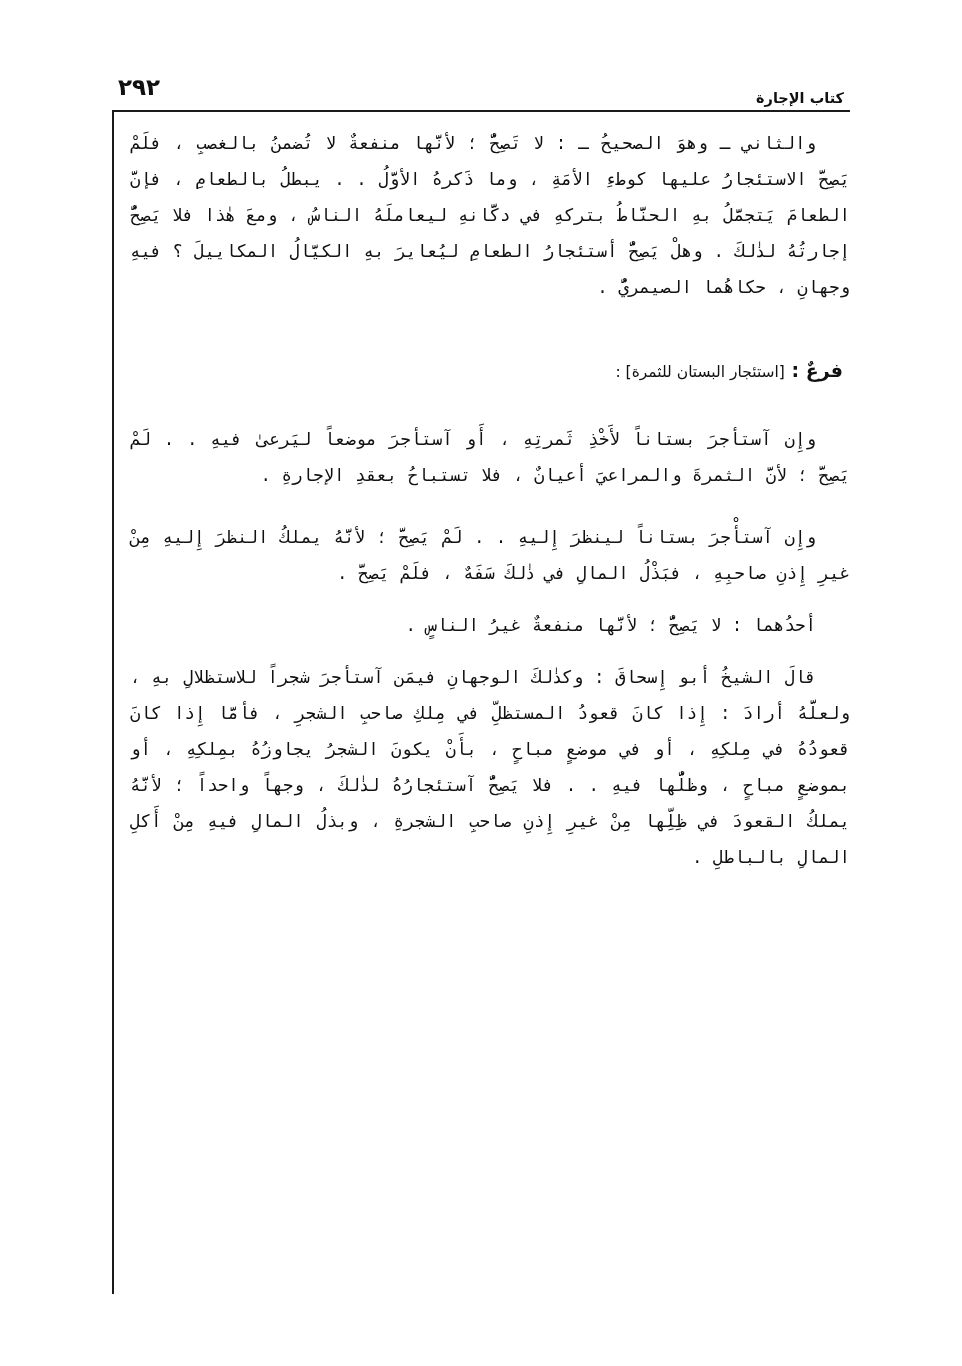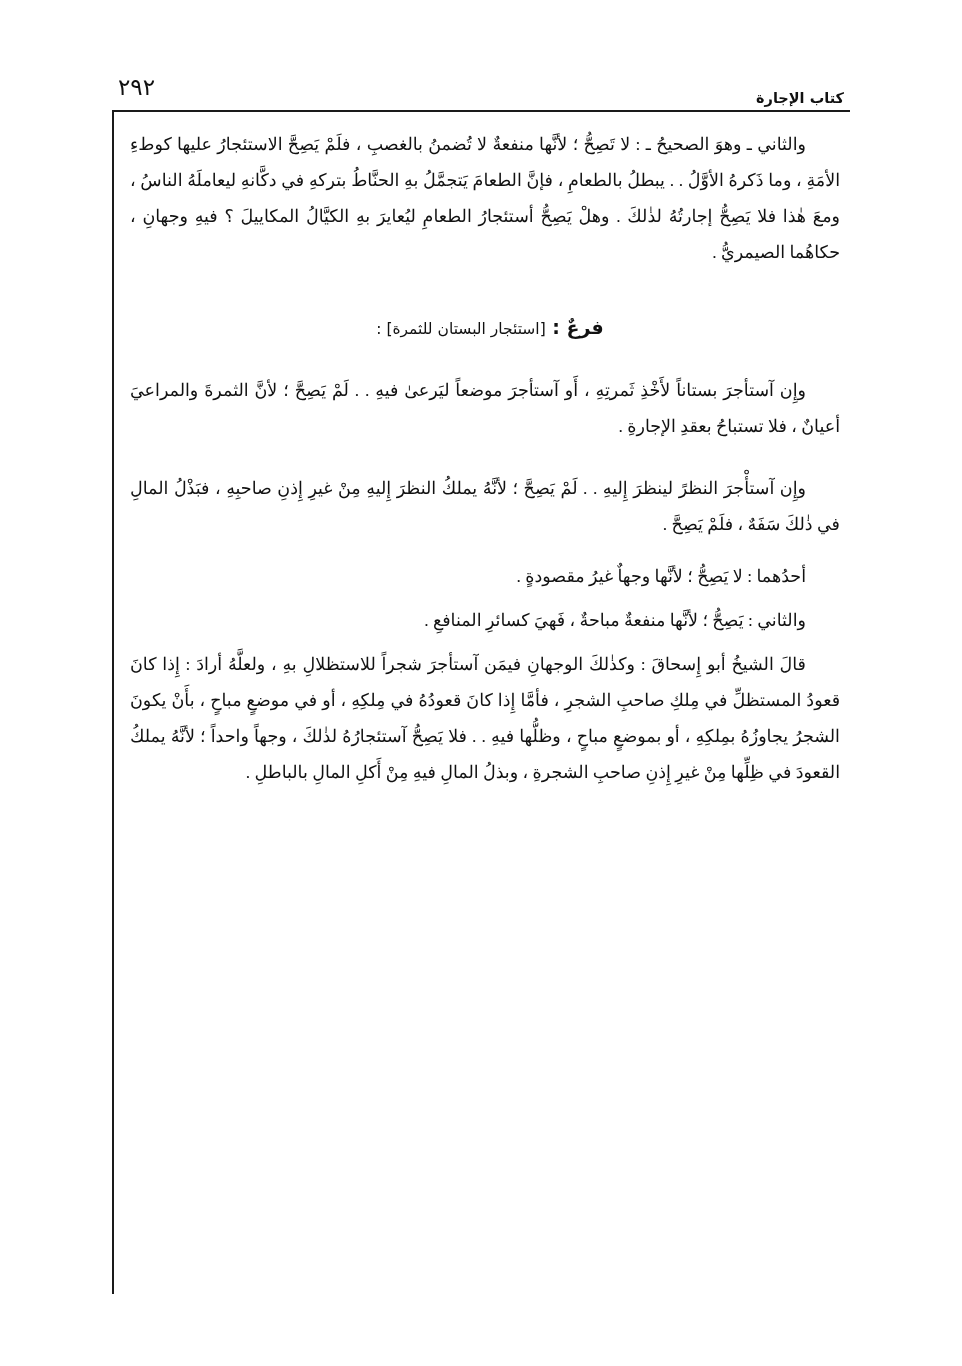--- a/index.html
+++ b/index.html
@@ -38,21 +38,21 @@
     font-size: 14.5px;
     font-weight: bold;
     letter-spacing: 0px;
     font-family: "DejaVu Sans", sans-serif;
   }
   .header-page-number {
     position: absolute;
     left: 6px;
     top: -4px;
     font-size: 23px;
-    font-weight: normal;
+    font-weight: bold;
     font-family: "DejaVu Sans", sans-serif;
     letter-spacing: 1px;
   }
   .header-rule {
     position: absolute;
     top: 32px;
     right: 0;
     left: 0;
     border-top: 2px solid #1a1a1a;
   }
@@ -68,39 +68,39 @@
   .content {
     position: absolute;
     top: 126px;
     right: 112px;
     left: 130px;
     direction: rtl;
     text-align: justify;
     text-justify: inter-word;
   }
   p.para {
-    margin: 0 10px 0 0;
+    margin: 0 0 0 0;
     font-size: 17.5px;
     line-height: 36px;
     text-align: justify;
     text-indent: 0;
-    font-family: Liberation Serif, serif;
+    font-family: Liberation Mono, monospace;
   }
   p.indent {
     text-indent: 34px;
   }
   .gap-sm { height: 8px; }
   .gap-md { height: 26px; }
   .gap-lg { height: 40px; }
   .section-head {
     font-size: 19px;
     line-height: 34px;
     font-weight: bold;
-    margin: 0;
-    text-align: center;
+    margin: 7px;
+    text-align: right;
     font-family: "DejaVu Sans", sans-serif;
   }
   .section-head .brackets {
     font-size: 15.5px;
     font-weight: normal;
   }
   .small-mark {
     position: absolute;
     left: 116px;
     top: 1284px;
@@ -128,32 +128,31 @@
     <div class="gap-lg"></div>
 
     <p class="section-head"><span>فرعٌ</span><span> : </span><span class="brackets">[استئجار البستان للثمرة] :</span></p>
 
     <div class="gap-md"></div>
 
     <p class="para indent">وإِن آستأجرَ بستاناً لأَخْذِ ثَمرتِهِ ، أَو آستأجرَ موضعاً ليَرعىٰ فيهِ . . لَمْ يَصِحَّ ؛ لأنَّ الثمرةَ والمراعيَ أعيانٌ ، فلا تستباحُ بعقدِ الإجارةِ .</p>
 
     <div class="gap-md"></div>
 
-    <p class="para indent">وإِن آستأْجرَ النظرً لينظرَ إِليهِ . . لَمْ يَصِحَّ ؛ لأنَّهُ يملكُ النظرَ إِليهِ مِنْ غيرِ إِذنِ صاحبِهِ ، فبَذْلُ المالِ في ذٰلكَ سَفَهٌ ، فلَمْ يَصِحَّ .</p>
+    <p class="para indent">وإِن آستأْجرَ بستاناً لينظرَ إِليهِ . . لَمْ يَصِحَّ ؛ لأنَّهُ يملكُ النظرَ إِليهِ مِنْ غيرِ إِذنِ صاحبِهِ ، فبَذْلُ المالِ في ذٰلكَ سَفَهٌ ، فلَمْ يَصِحَّ .</p>
 
     <div class="gap-sm"></div>
 
 
     <div class="gap-sm"></div>
 
-    <p class="para indent">أحدُهما : لا يَصِحُّ ؛ لأنَّها وجهاٌ غيرُ مقصودةٍ .</p>
+    <p class="para indent">أحدُهما : لا يَصِحُّ ؛ لأنَّها منفعةٌ غيرُ الناسٍ .</p>
 
     <div class="gap-sm"></div>
 
-    <p class="para indent">والثاني : يَصِحُّ ؛ لأنَّها منفعةٌ مباحةٌ ، فَهيَ كسائرِ المنافعِ .</p>
 
     <div class="gap-sm"></div>
 
     <p class="para indent">قالَ الشيخُ أبو إِسحاقَ : وكذٰلكَ الوجهانِ فيمَن آستأجرَ شجراً للاستظلالِ بهِ ، ولعلَّهُ أرادَ : إِذا كانَ قعودُ المستظلِّ في مِلكِ صاحبِ الشجرِ ، فأمَّا إِذا كانَ قعودُهُ في مِلكِهِ ، أو في موضعٍ مباحٍ ، بأَنْ يكونَ الشجرُ يجاوزُهُ بمِلكِهِ ، أو بموضعٍ مباحٍ ، وظلُّها فيهِ . . فلا يَصِحُّ آستئجارُهُ لذٰلكَ ، وجهاً واحداً ؛ لأنَّهُ يملكُ القعودَ في ظِلِّها مِنْ غيرِ إِذنِ صاحبِ الشجرةِ ، وبذلُ المالِ فيهِ مِنْ أَكلِ المالِ بالباطلِ .</p>
 
     <div class="gap-sm"></div>
 
 
     <div class="gap-sm"></div>
 

